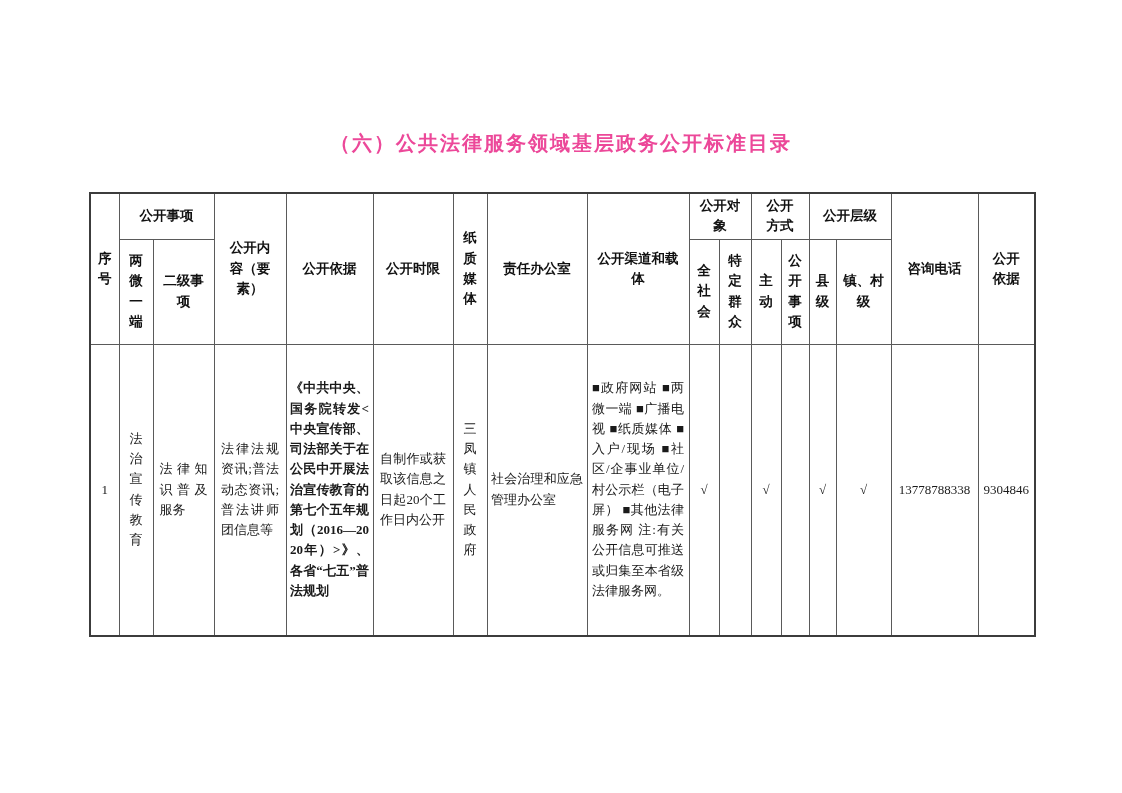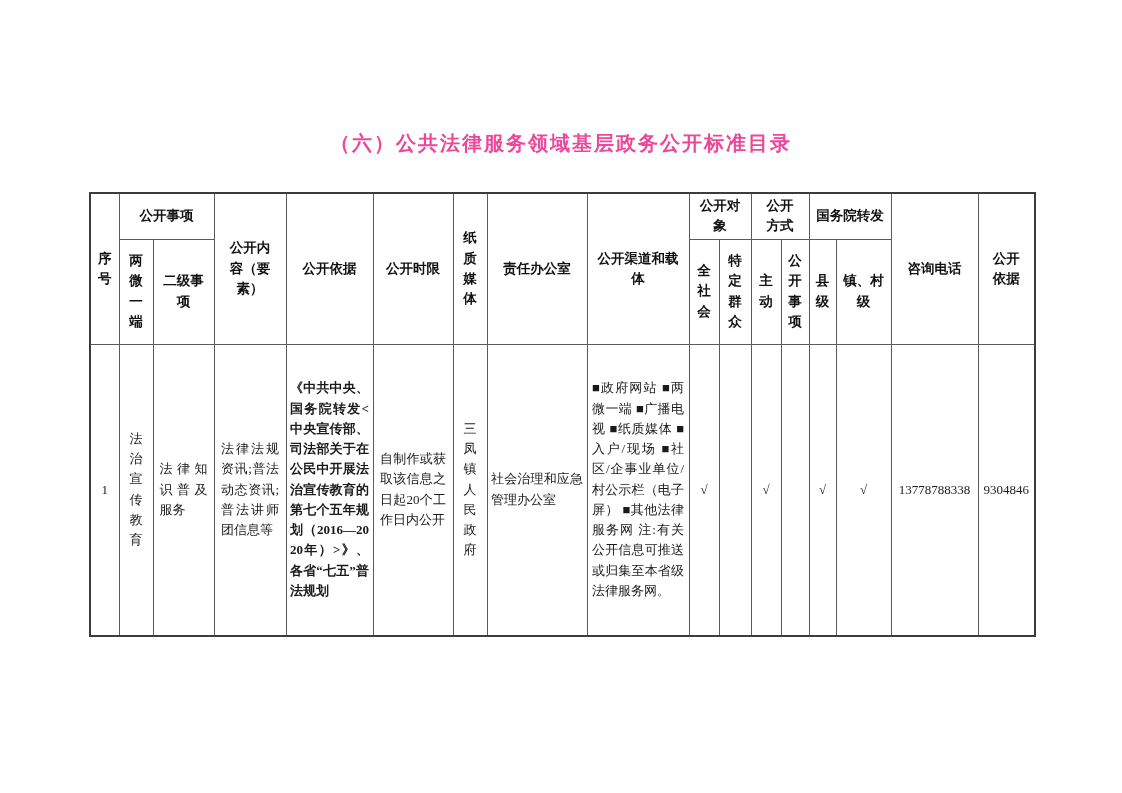--- a/index.html
+++ b/index.html
@@ -143,21 +143,21 @@
     <th rowspan="2">
       <span class="nw w6">公开渠道和载体</span>
     </th>
     <th colspan="2">
       <span class="nw w3">公开对象</span>
     </th>
     <th colspan="2">
       <span class="nw w2">公开方式</span>
     </th>
     <th colspan="2">
-      <span>国务院转发</span>
+      <span>公开层级</span>
     </th>
     <th rowspan="2">
       <span>咨询电话</span>
     </th>
     <th rowspan="2">
       <span class="nw w2">公开依据</span>
     </th>
   </tr>
 
   <tr class="hrow2">

